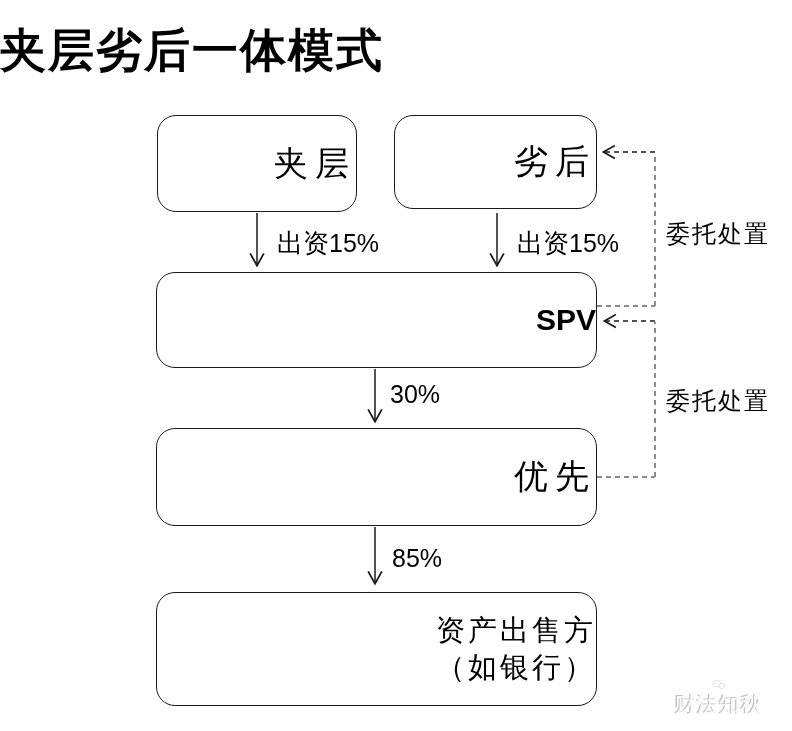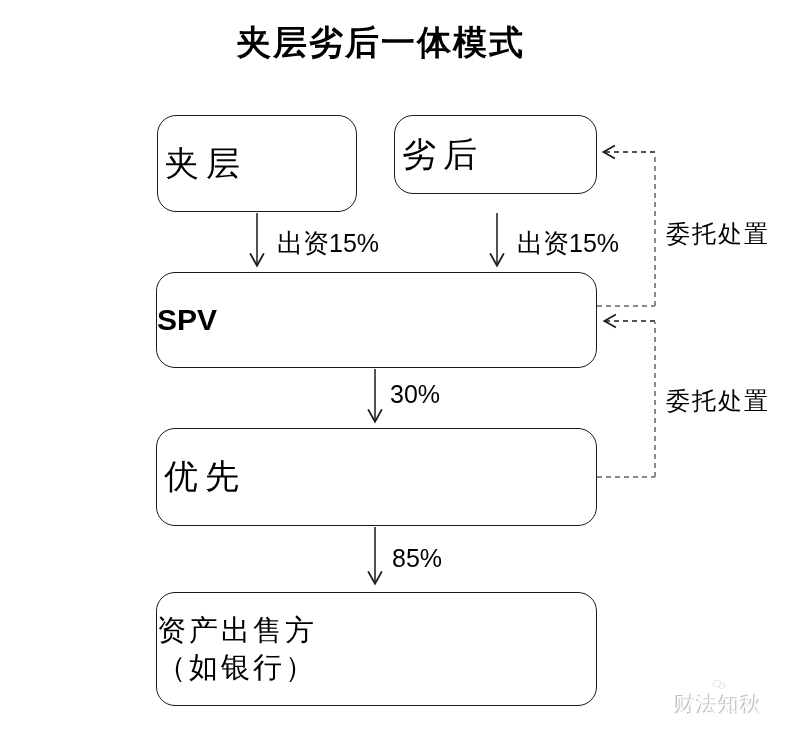--- a/index.html
+++ b/index.html
@@ -1,28 +1,28 @@
 <!DOCTYPE html>
 <html><head>
 <meta charset="utf-8">
 <style>
   html,body{margin:0;padding:0;background:#ffffff;}
   .canvas{
     position:relative;width:792px;height:731px;background:#ffffff;overflow:hidden;
     font-family:"Liberation Serif","DejaVu Serif",serif;color:#000;
   }
   .title{
-    position:absolute;left:0;top:20px;width:762px;text-align:center;
+    position:absolute;left:0;top:20px;width:762px;text-align:left;
     font-family:"Liberation Sans","DejaVu Sans",sans-serif;
-    font-weight:bold;font-size:34px;letter-spacing:2px;color:#000;
+    font-weight:bold;font-size:46px;letter-spacing:2px;color:#000;
   }
   .node{
     position:absolute;box-sizing:border-box;background:#fff;
     border:1.6px solid #1a1a1a;border-radius:19px;
-    display:flex;align-items:center;justify-content:flex-start;
+    display:flex;align-items:center;justify-content:flex-end;
     text-align:center;
   }
   .node .cn{font-size:34px;letter-spacing:7px;text-indent:7px;}
   .node .spv{font-family:"Liberation Sans","DejaVu Sans",sans-serif;font-weight:bold;font-size:30px;}
   .node .two-line{font-size:29px;line-height:37px;letter-spacing:3px;}
   .edge-label{
     position:absolute;font-size:26px;white-space:nowrap;color:#000;
   }
   .edge-label .num{
     font-family:"Liberation Sans","DejaVu Sans",sans-serif;font-size:25px;
@@ -72,21 +72,21 @@
     <g stroke="#1a1a1a" stroke-width="1.4" fill="none" stroke-dasharray="5,4">
       <path d="M655,152 L604,152" marker-end="url(#arrowOpen)"></path>
       <path d="M655,321 L605,321" marker-end="url(#arrowOpen)"></path>
     </g>
   </svg>
 
   <div class="node" style="left:157px;top:115px;width:200px;height:97px">
     <span class="cn">夹层</span>
   </div>
 
-  <div class="node" style="left:394px;top:115px;width:203px;height:79px">
+  <div class="node" style="left:394px;top:115px;width:203px;height:94px">
     <span class="cn">劣后</span>
   </div>
 
   <div class="node" style="left:156px;top:428px;width:441px;height:98px">
     <span class="cn">优先</span>
   </div>
 
   <div class="node" style="left:156px;top:272px;width:441px;height:96px">
     <span class="spv">SPV</span>
   </div>

